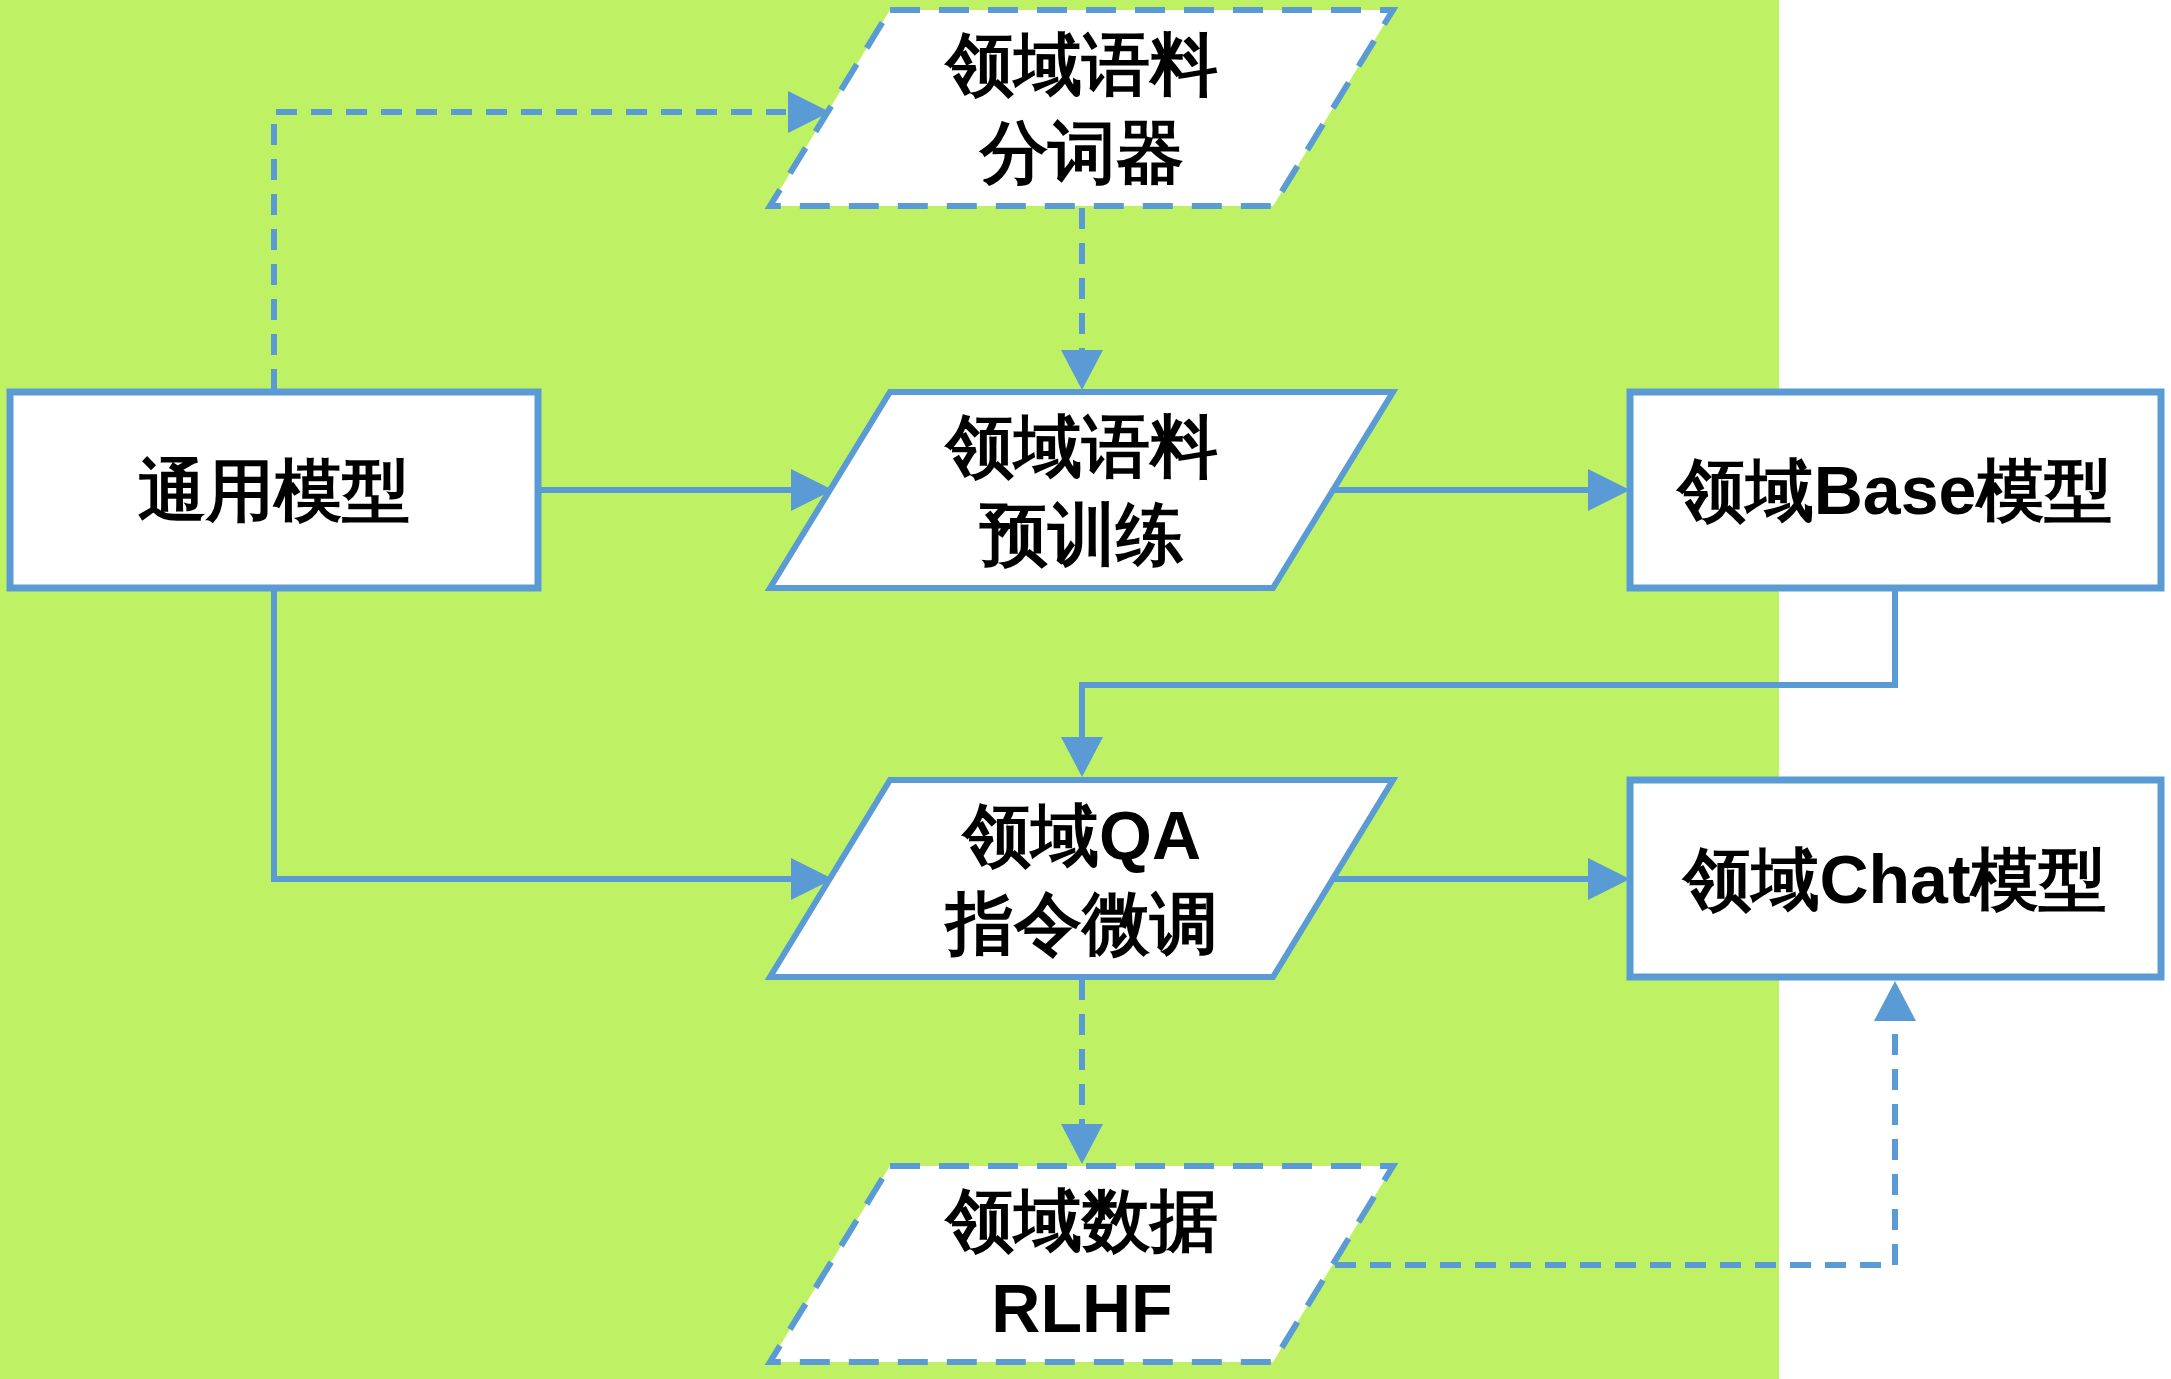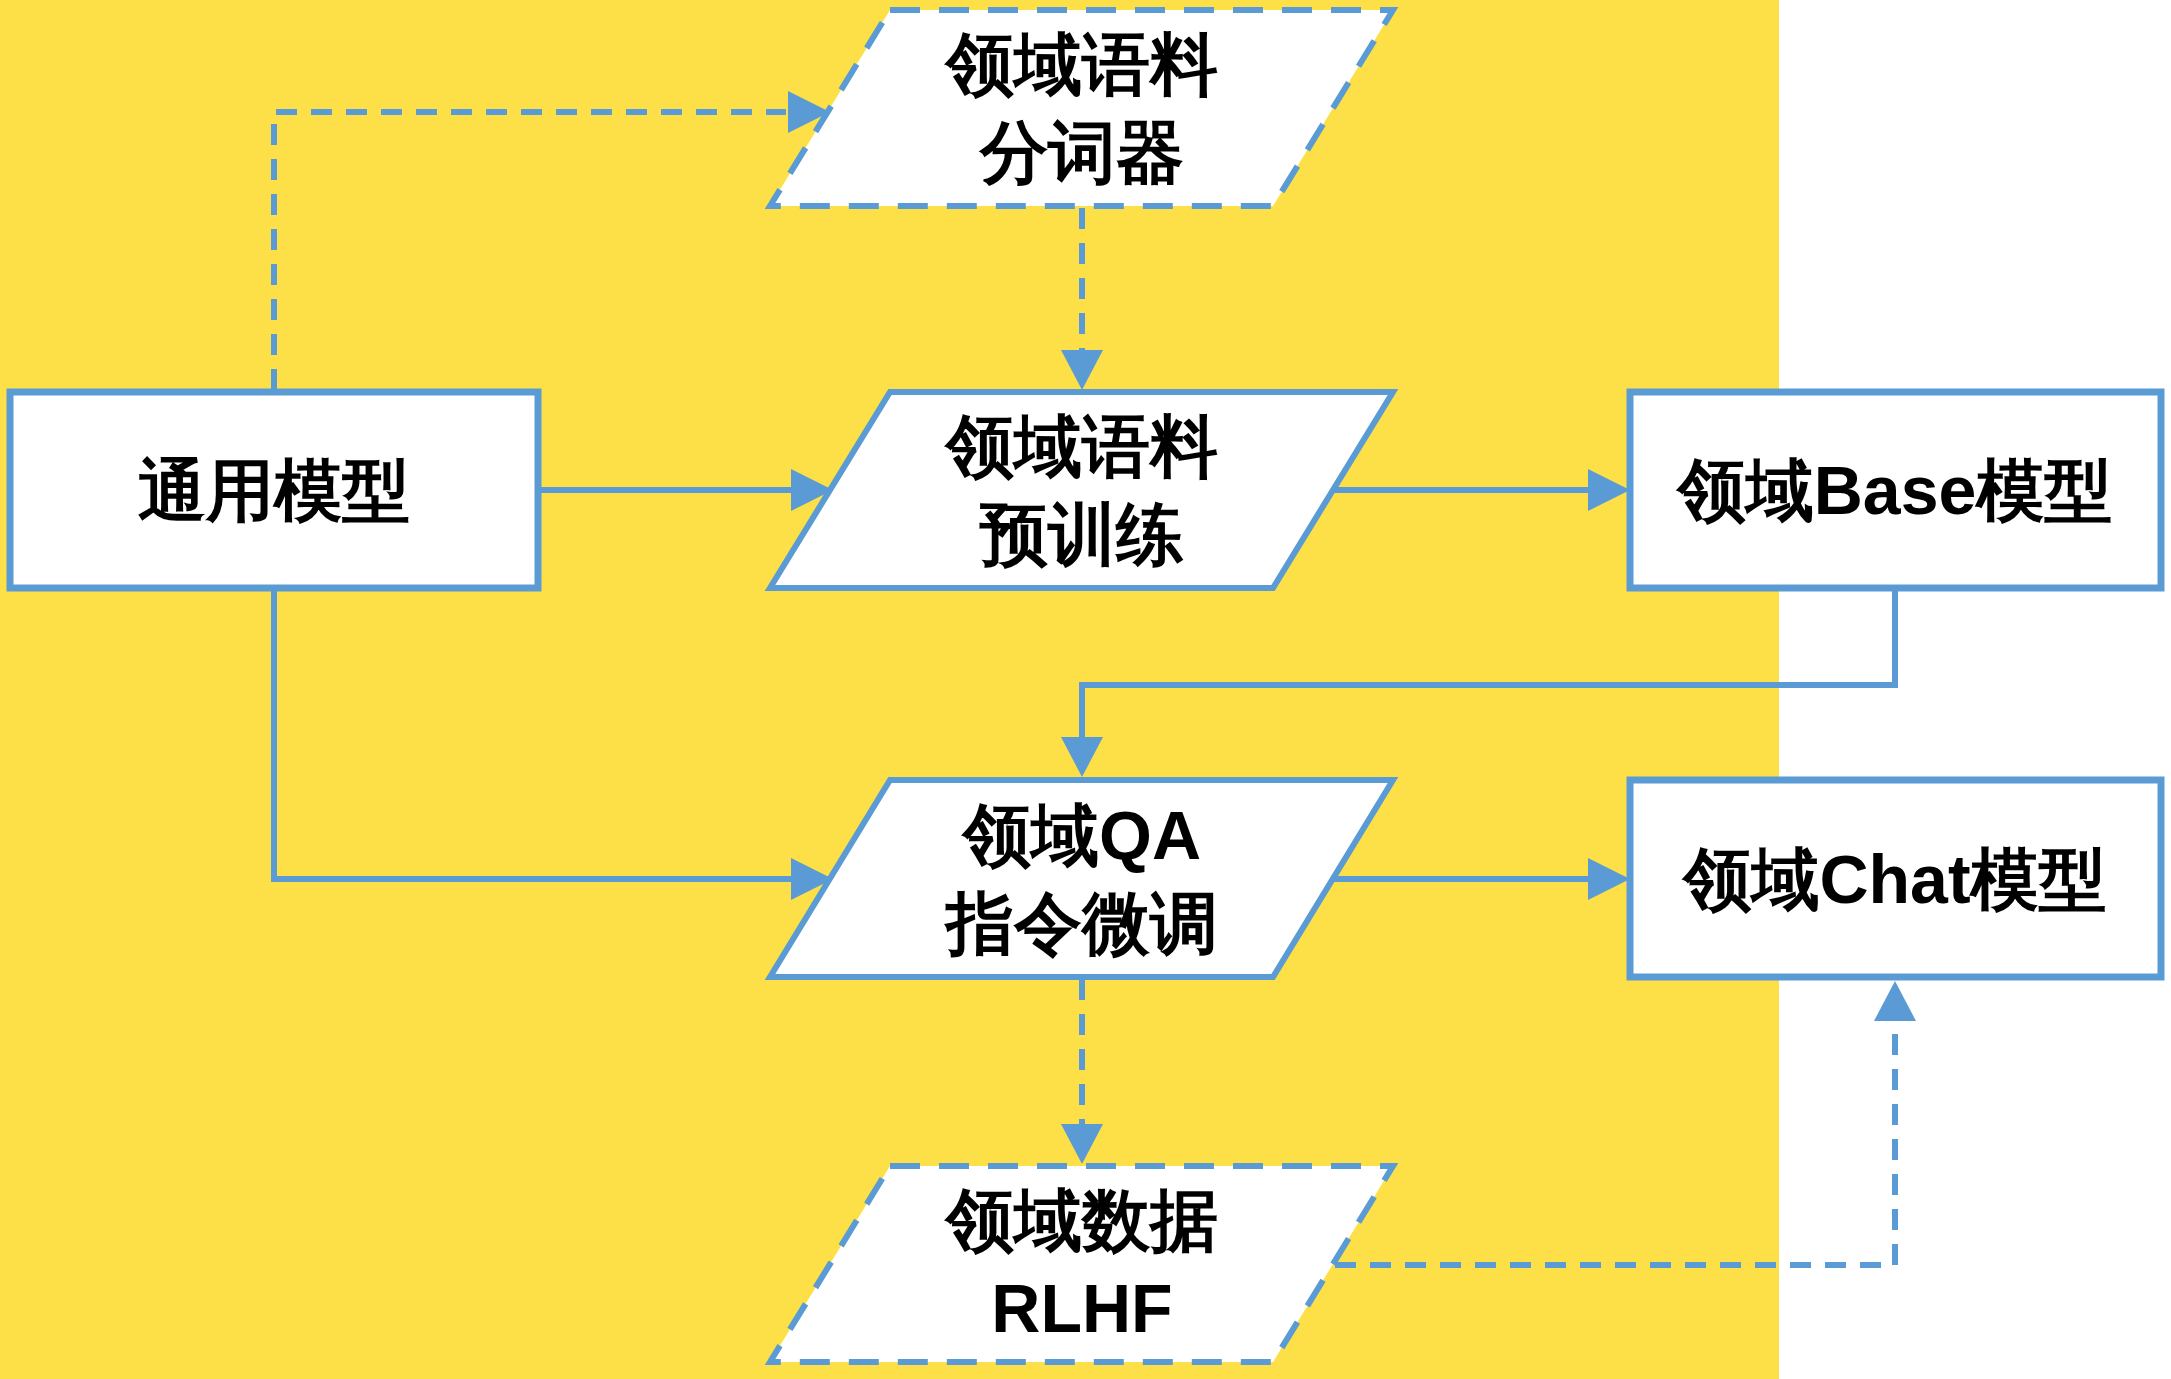--- a/index.html
+++ b/index.html
@@ -4,21 +4,21 @@
 <style>
   html, body {
     margin: 0;
     padding: 0;
     background: #ffffff;
   }
   .canvas {
     position: relative;
     width: 1779px;
     height: 1379px;
-    background: #fde047;
+    background: #bef264;
     font-family: "Liberation Sans", sans-serif;
   }
   svg text {
     font-family: "Liberation Sans", sans-serif;
     font-size: 68px;
     font-weight: 700;
     fill: #000000;
   }
   .shape {
     fill: #ffffff;

